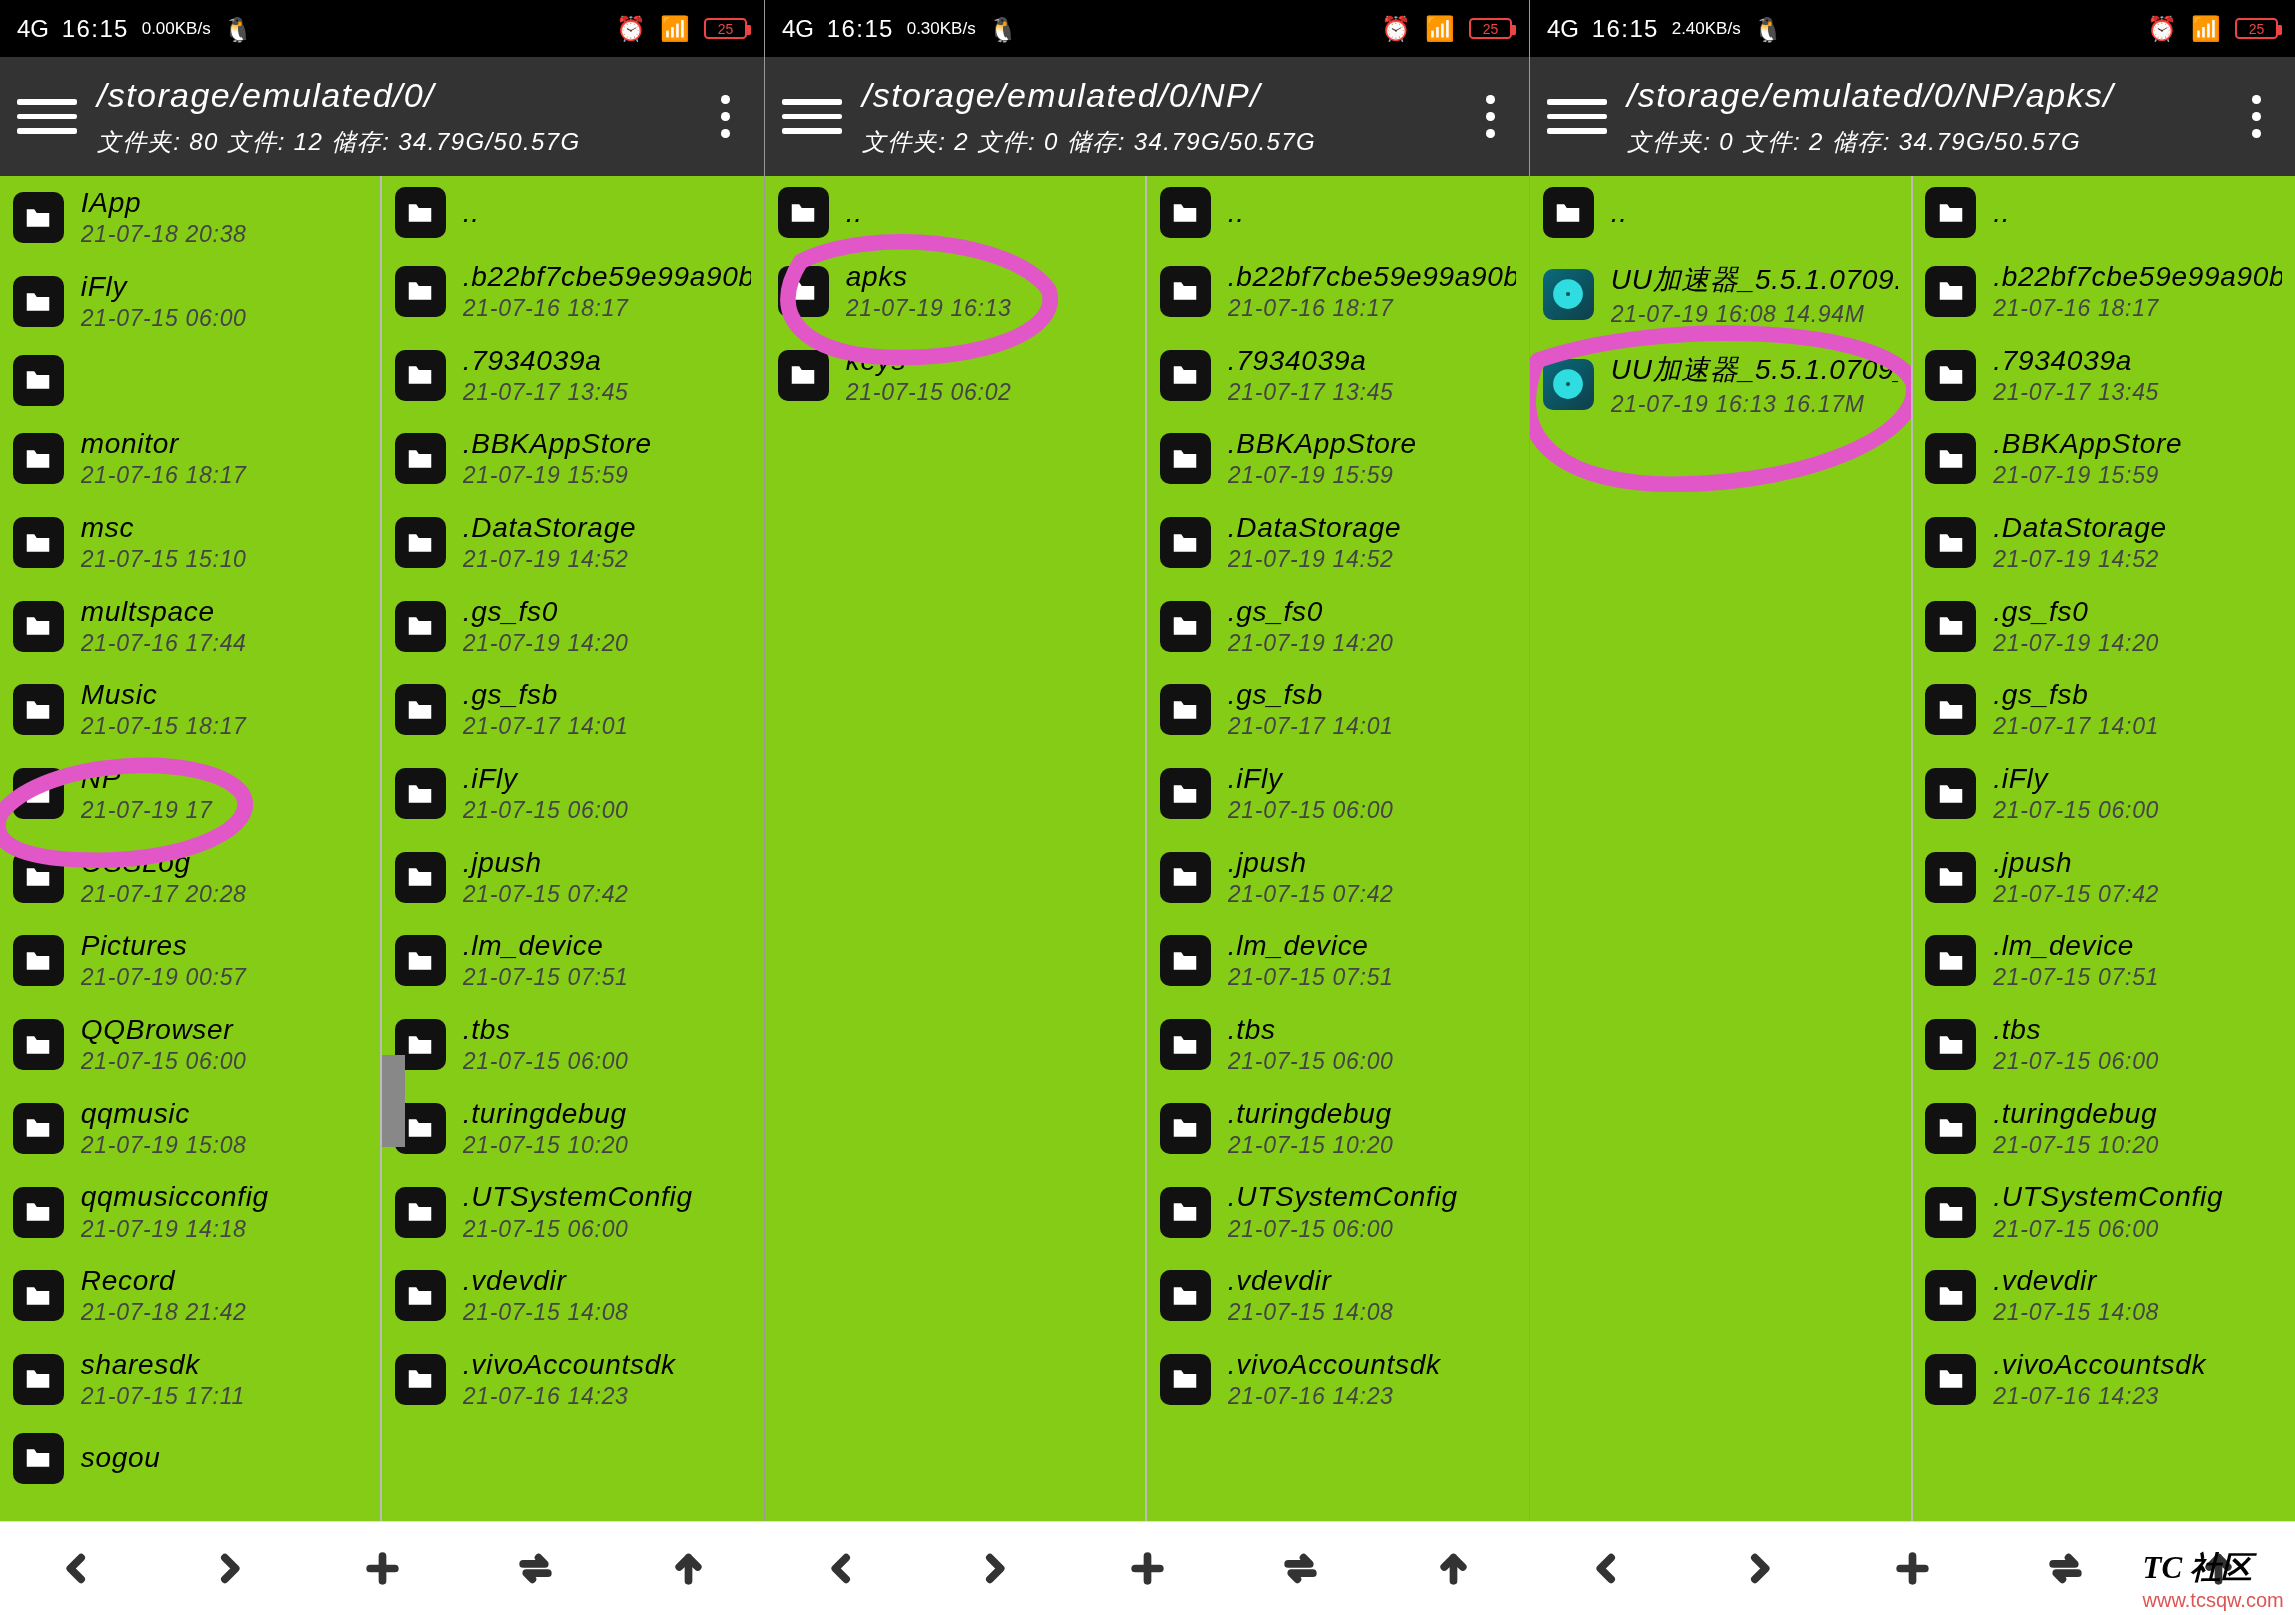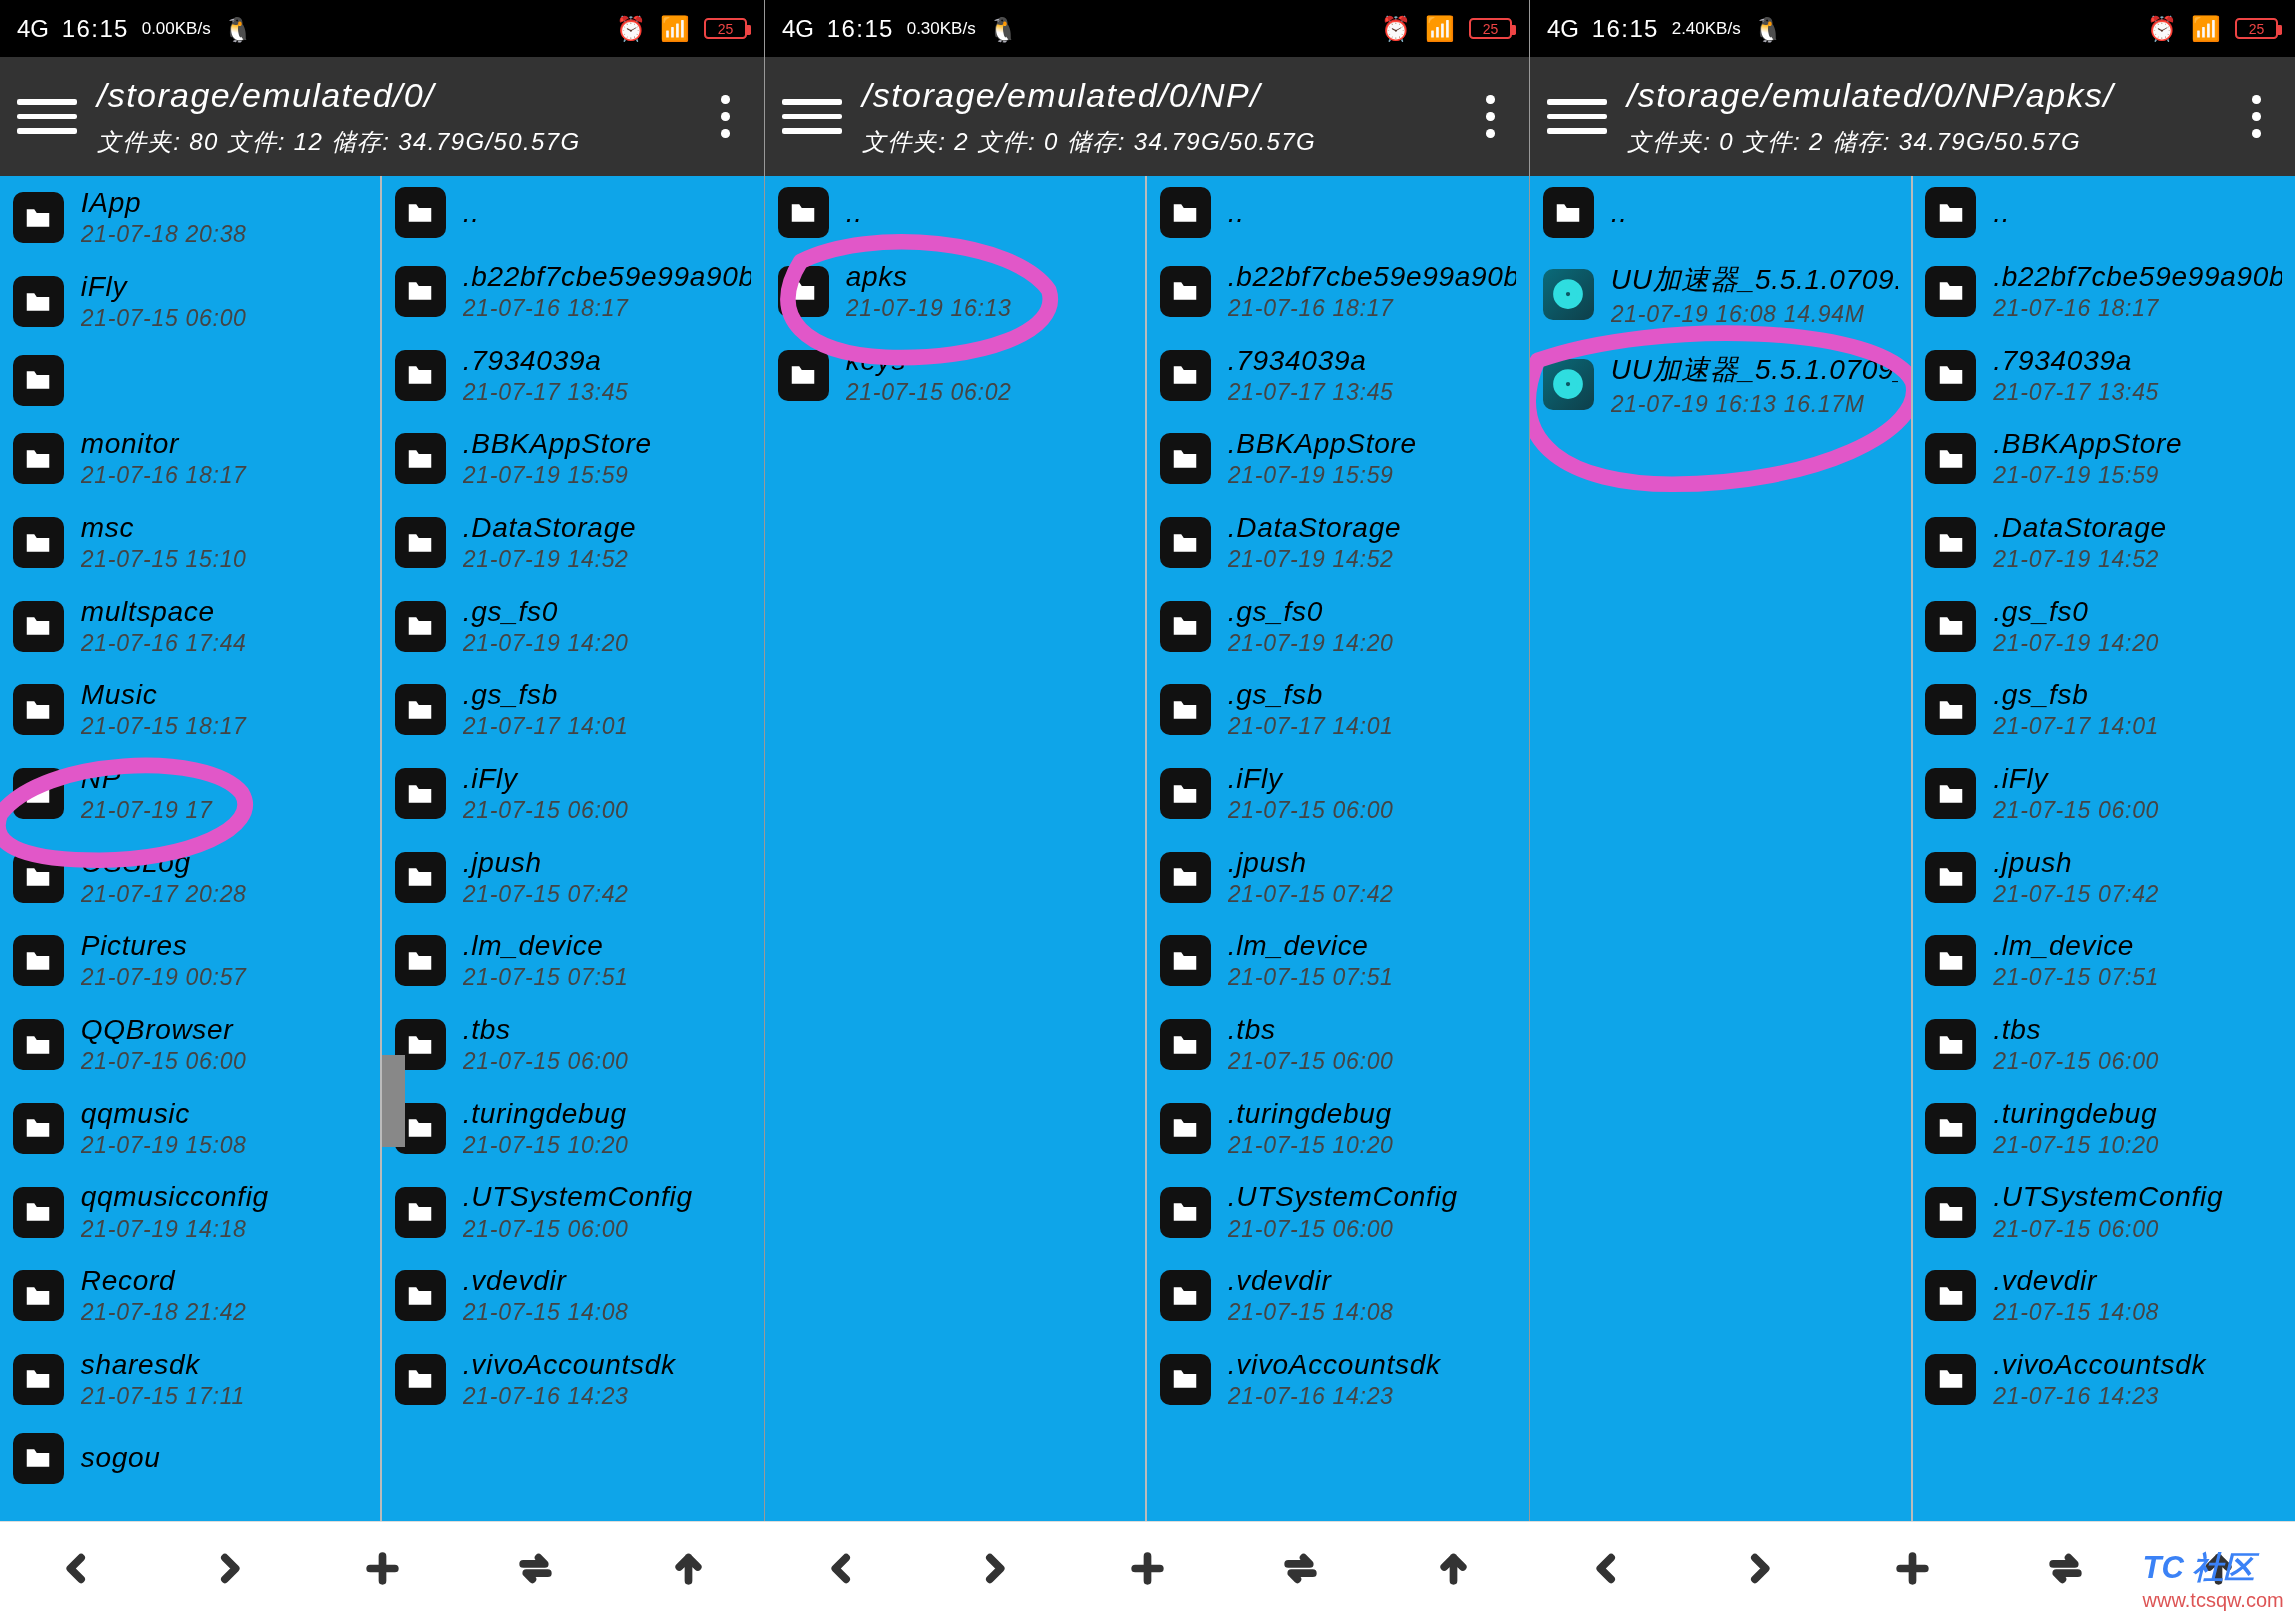--- a/index.html
+++ b/index.html
@@ -14,41 +14,41 @@
   .sb-speed{display:flex;flex-direction:row;line-height:0.9;font-size:17px}
   .appbar{height:119px;background:#333;color:#fff;display:flex;align-items:center;padding:16px 17px}
   .hamburger{width:60px;height:60px;display:flex;flex-direction:column;justify-content:center;gap:8.5px}
   .hamburger span{height:5.7px;background:#fff;border-radius:2.1px}
   .path-block{flex:1;margin-left:20px}
   .path{font-size:34px;letter-spacing:1.4px;font-style:italic}
   .subinfo{font-size:24px;letter-spacing:1.4px;font-style:italic;margin-top:11px}
   .kebab{width:43px;display:flex;flex-direction:column;align-items:center;gap:8.5px}
   .kebab span{width:8.5px;height:8.5px;background:#fff;border-radius:50%}
   .split{flex:1;display:flex;overflow:hidden}
-  .pane{width:383px;overflow:hidden;background:#0ea5e9;position:relative}
+  .pane{width:383px;overflow:hidden;background:#84cc16;position:relative}
   .pane.left{border-right:2.8px solid #bbb}
   .list{position:relative}
   .item{display:flex;align-items:center;padding:11.3px 12.8px;gap:17px;position:relative}
   .folder{width:51px;height:51px;background:#111;border-radius:10px;display:flex;align-items:center;justify-content:center;flex:none}
   .folder svg{width:30px;height:30px;fill:#fff}
   .apkicon{width:51px;height:51px;border-radius:10px;background:linear-gradient(135deg,#0a6b7a,#0e3f4a);display:flex;align-items:center;justify-content:center;flex:none}
   .apkicon svg{width:34px;height:34px;stroke:#2fdde0;fill:none;stroke-width:5}
   .meta{flex:1;overflow:hidden}
   .name{font-size:28px;font-style:italic;letter-spacing:0.7px;white-space:nowrap;overflow:hidden;text-overflow:clip}
   .date{font-size:23px;font-style:italic;color:#444;letter-spacing:0.7px;white-space:nowrap;margin-top:2.1px}
   .scrollbar{position:absolute;left:0;top:879px;width:23px;height:92px;background:#888}
   .circle{position:absolute;pointer-events:none}
   .circle svg{overflow:visible}
   .circle path{stroke:#e157c8;stroke-width:22;fill:none;stroke-linecap:round;stroke-linejoin:round}
   .bottombar{position:absolute;left:0;bottom:0;width:2295px;height:94px;background:#fff;display:flex;border-top:1.4px solid #ddd}
   .bb-section{width:765px;display:flex}
   .bb-btn{flex:1;display:flex;align-items:center;justify-content:center}
   .bb-btn svg{width:37px;height:37px;stroke:#333;fill:none;stroke-width:5;stroke-linecap:round;stroke-linejoin:round}
   .watermark{position:absolute;right:11.3px;bottom:2.8px}
-  .watermark .wm-title{font-size:31px;color:#3b82f6;font-weight:bold;font-style:italic;font-family:Liberation Sans, sans-serif}
+  .watermark .wm-title{font-size:31px;color:#000000;font-weight:bold;font-style:italic;font-family:Liberation Serif, serif}
   .watermark .wm-sub{font-size:20px;color:#d55;font-family:sans-serif}
   .penguin{width:25.5px;height:25.5px;display:inline-block}
   .battery-box{width:43px;height:21px;border:2.1px solid #e44;border-radius:4.3px;display:flex;align-items:center;justify-content:center;font-size:14px;color:#e44;position:relative}
   .battery-box::after{content:"";position:absolute;right:-5.7px;top:5px;width:4.3px;height:10px;background:#e44;border-radius:1.4px}
 </style>
 </head>
 <body>
 
 <div class="wrap">
 

